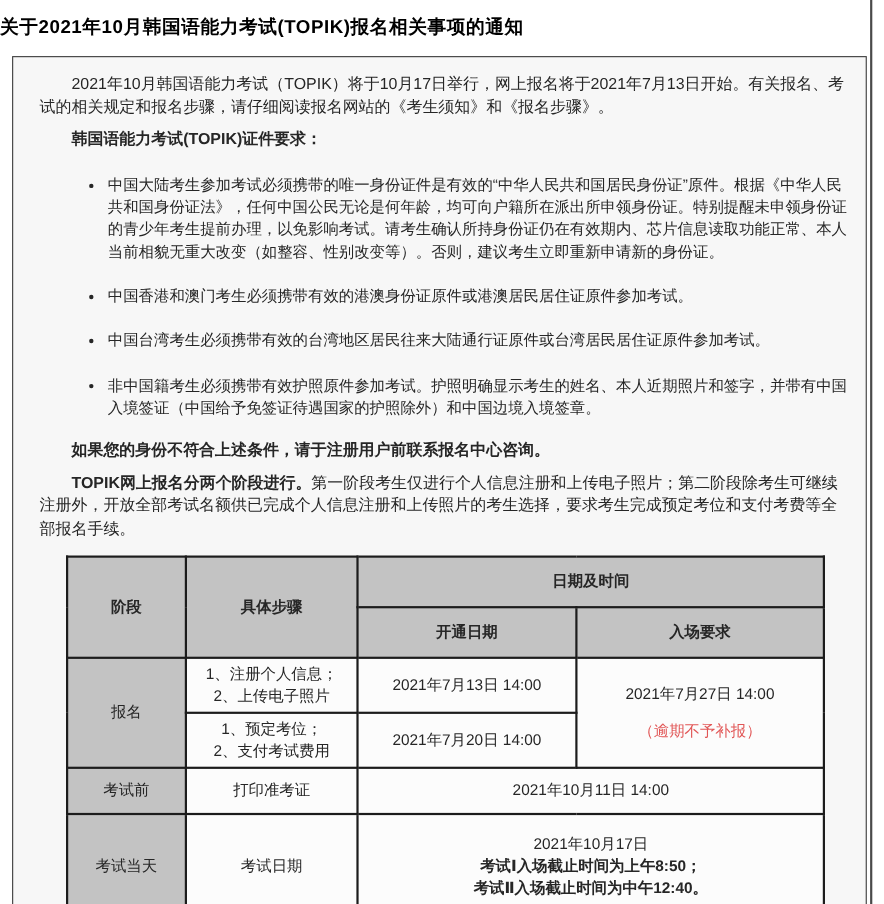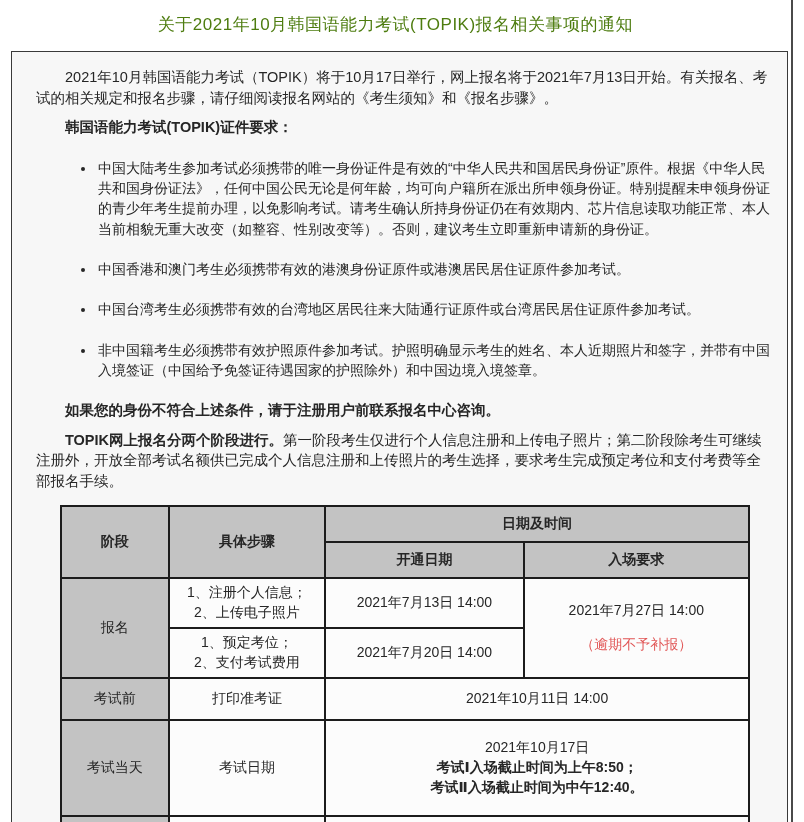--- a/index.html
+++ b/index.html
@@ -11,24 +11,24 @@
     color: #262626;
   }
   .page {
     position: relative;
     width: 793px; height: 822px;
     border-right: 2px solid #4a4a4a;
     padding-top: 13px;
   }
   .page-title {
     margin: 0 0 15px 0;
-    text-align: center;
+    text-align: left;
     font-size: 17px;
-    font-weight: normal;
-    color: #4d7c0f;
+    font-weight: bold;
+    color: #000000;
     letter-spacing: 0.5px;
   }
   .content-box {
     margin-left: 11px;
     width: 777px;
     border: 1px solid #3a3a3a;
     background: #f7f7f7;
     padding: 6px 16px 8px 24px;
     font-size: 14.5px;
     line-height: 1.42;
@@ -62,21 +62,21 @@
   }
   table.schedule th, table.schedule td {
     border: 2px solid #1c1c1c;
     padding: 4px 8px;
     text-align: center;
     vertical-align: middle;
   }
   table.schedule th {
     background: #c3c3c3;
     font-weight: bold;
-    height: 36px;
+    height: 46px;
     margin-left: 26px;
   }
   td.stage-cell {
     background: #c3c3c3;
     font-weight: normal;
     width: 108px;
   }
   td.steps-cell {
     text-align: left;
     padding-left: 12px;

